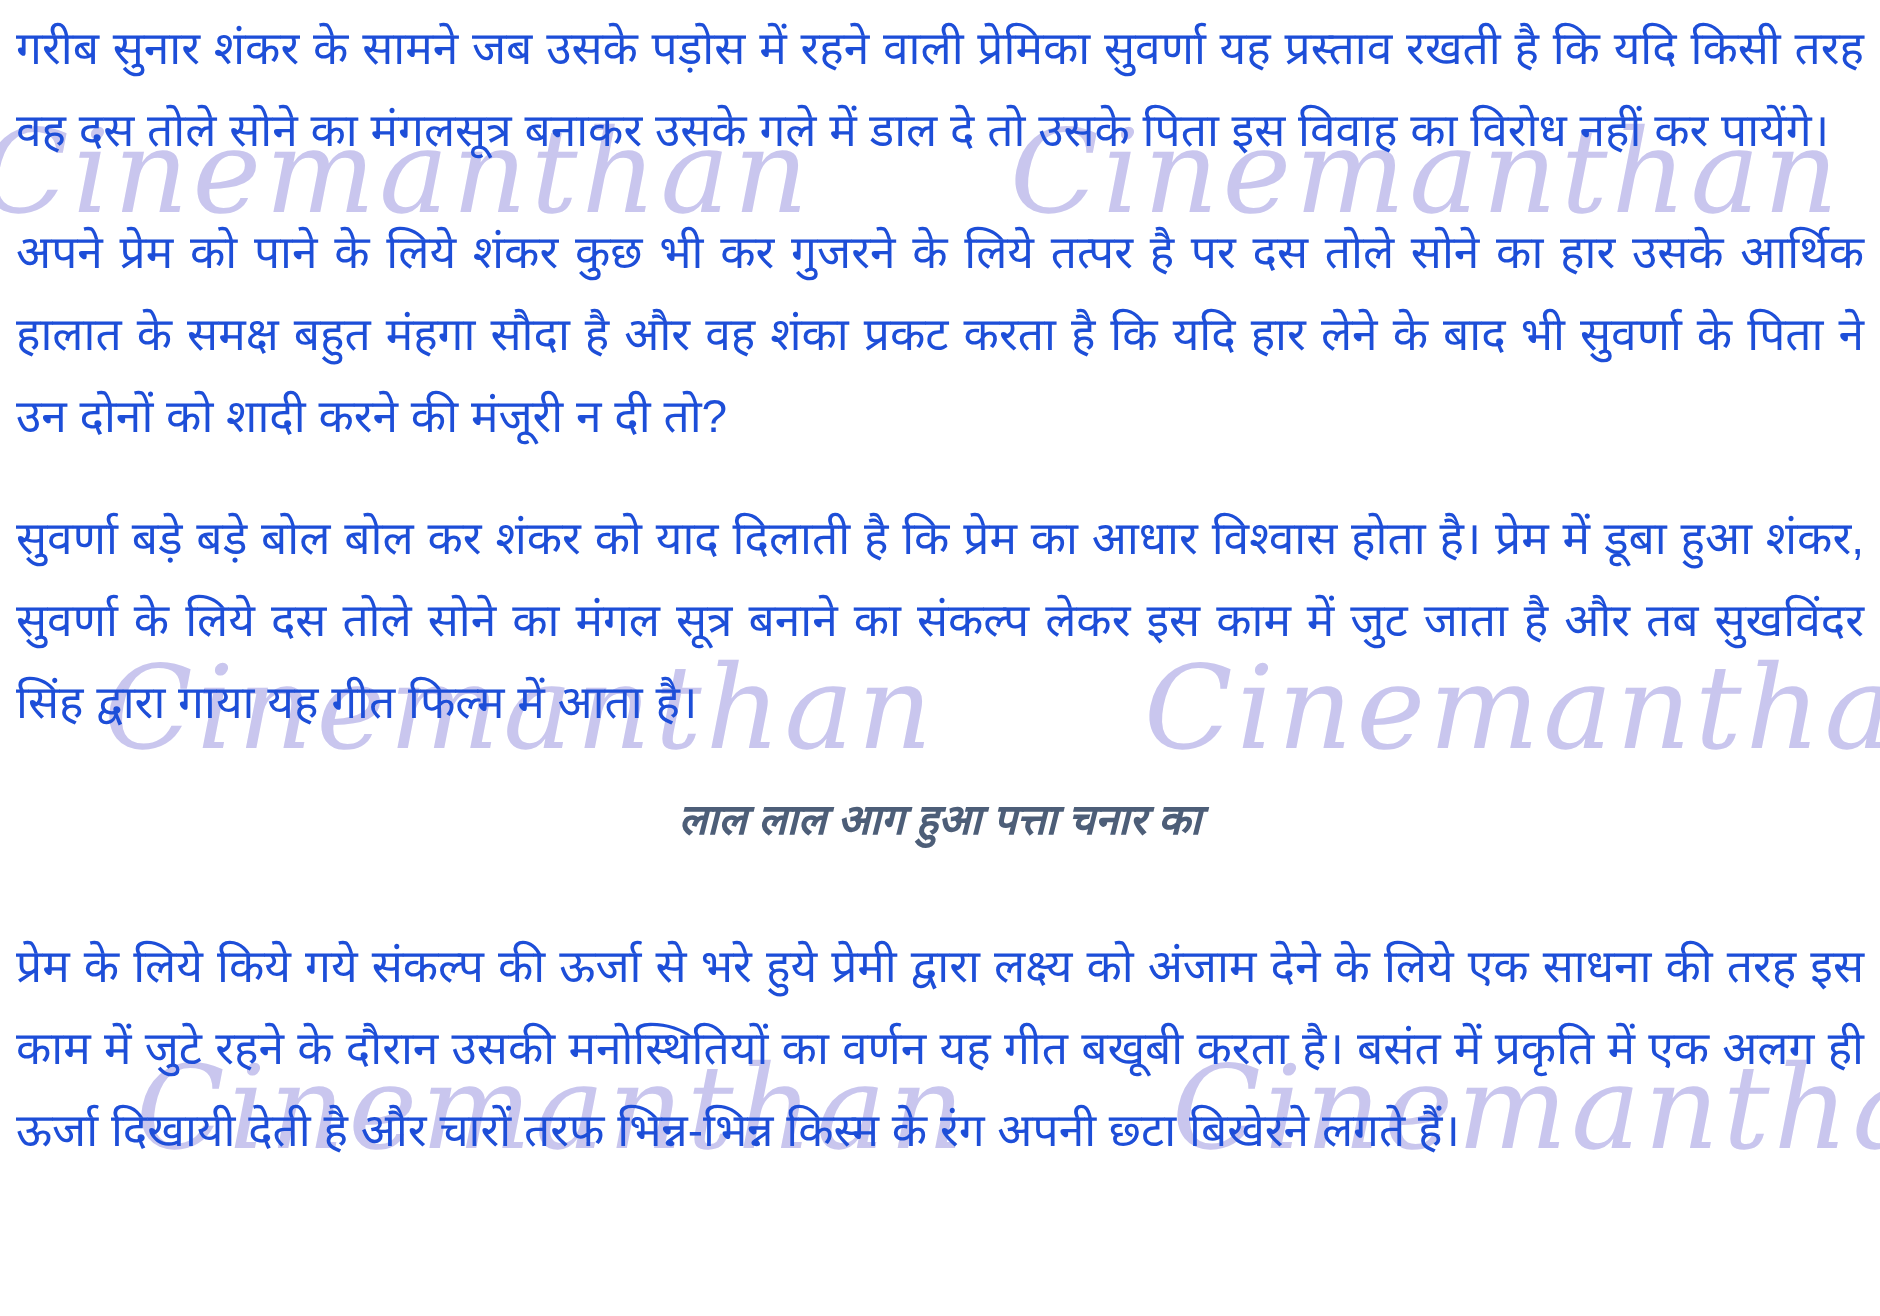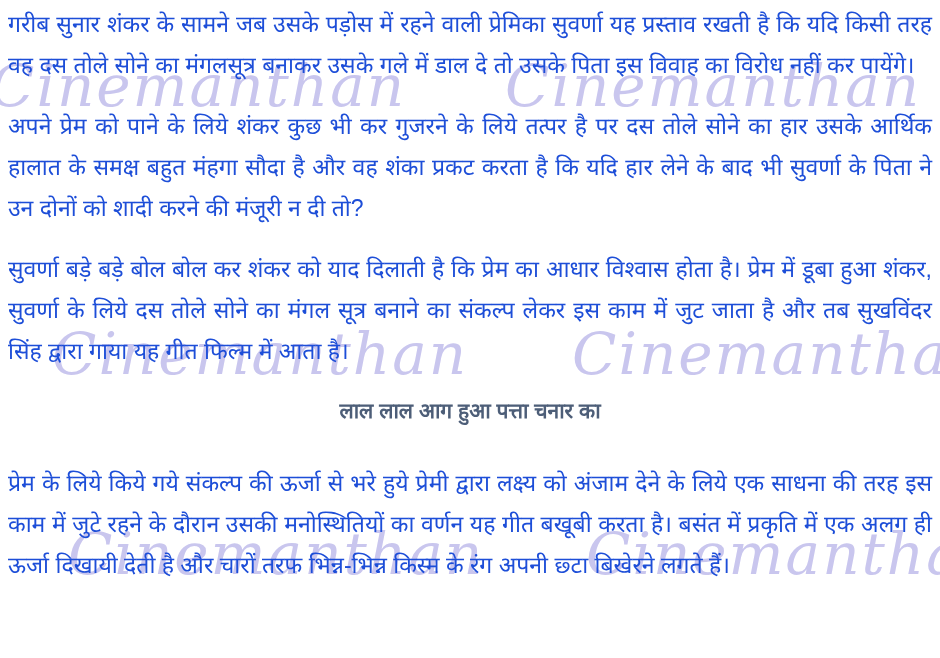--- a/index.html
+++ b/index.html
@@ -52,20 +52,21 @@
     text-align: justify;
   }
   .lyrics {
     margin: 18px 0 34px 0;
     text-align: center;
   }
   .lyric-line {
     font-size: 21px;
     line-height: 37px;
     font-weight: bold;
+    font-style: italic;
     color: #4d5e78;
   }
 </style>
 </head>
 <body>
 
 <div id="page">
 
   <div class="wm-layer">
     <span class="wm wm1">Cinemanthan</span>

